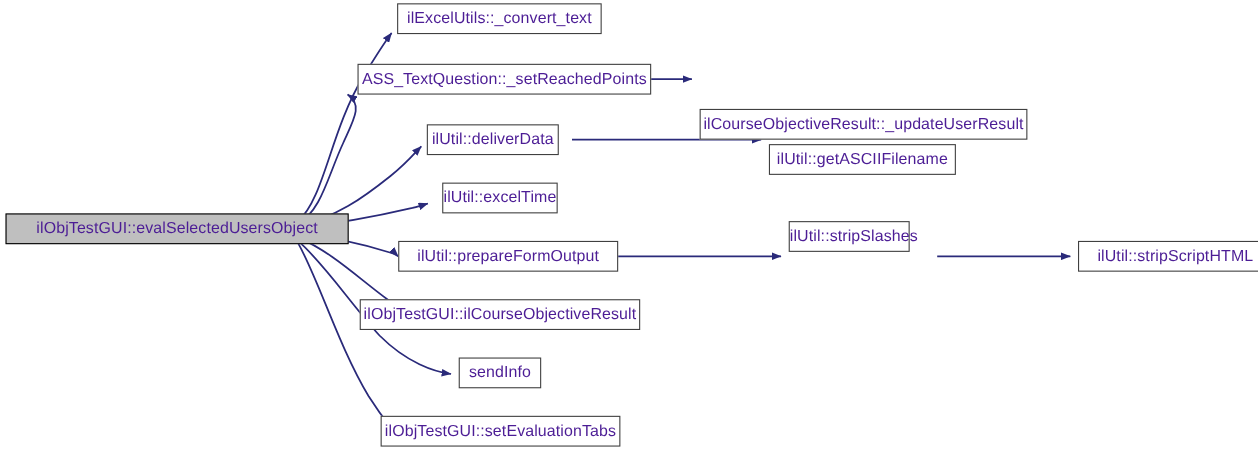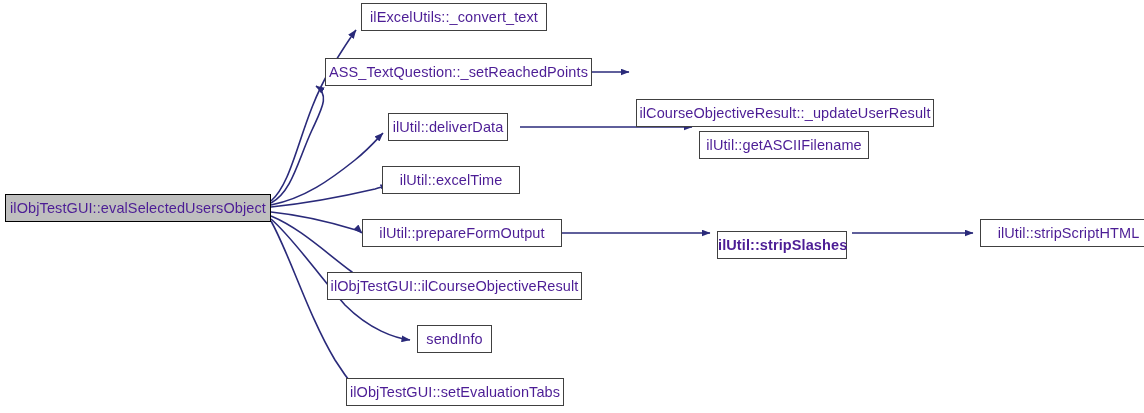--- a/index.html
+++ b/index.html
@@ -61,28 +61,28 @@
         <path d="M271,219 C295,240 318,275 345,305 C370,330 395,338 410,340" stroke="#2a2a7a" marker-end="url(#arrowhead)"></path>
         <path d="M271,221 C290,255 308,315 335,360 C347,379 355,388 358,392" stroke="#2a2a7a" marker-end="url(#arrowhead)"></path>
         <path d="M588,72 L629,72" stroke="#2a2a7a" marker-end="url(#arrowhead)"></path>
         <path d="M520,127 L692,127" stroke="#2a2a7a" marker-end="url(#arrowhead)"></path>
         <path d="M546,233 L710,233" stroke="#2a2a7a" marker-end="url(#arrowhead)"></path>
         <path d="M852,233 L973,233" stroke="#2a2a7a" marker-end="url(#arrowhead)"></path>
       </g>
   </svg>
 
   <div id="node-layer">
-      <div class="node root" style="left: 5px; top: 194px; width: 266px;">ilObjTestGUI::evalSelectedUsersObject</div>
+      <div class="node root" style="left: 5px; top: 194px; width: 312px;">ilObjTestGUI::evalSelectedUsersObject</div>
       <div class="node" style="left: 361px; top: 3px; width: 186px;">ilExcelUtils::_convert_text</div>
       <div class="node" style="left: 325px; top: 58px; width: 267px;">ASS_TextQuestion::_setReachedPoints</div>
       <div class="node" style="left: 636px; top: 58px; width: 298px; margin-top: 41px;">ilCourseObjectiveResult::_updateUserResult</div>
       <div class="node" style="left: 388px; top: 113px; width: 120px;">ilUtil::deliverData</div>
       <div class="node" style="left: 699px; top: 131px; width: 170px;">ilUtil::getASCIIFilename</div>
-      <div class="node" style="left: 382px; top: 166px; width: 138px;">ilUtil::excelTime</div>
+      <div class="node" style="left: 402px; top: 166px; width: 105px;">ilUtil::excelTime</div>
       <div class="node" style="left: 362px; top: 219px; width: 200px;">ilUtil::prepareFormOutput</div>
-      <div class="node" style="left: 717px; top: 231px; width: 130px; font-weight: bold;">ilUtil::stripSlashes</div>
+      <div class="node" style="left: 717px; top: 201px; width: 110px;">ilUtil::stripSlashes</div>
       <div class="node" style="left: 980px; top: 219px; width: 177px;">ilUtil::stripScriptHTML</div>
       <div class="node" style="left: 327px; top: 272px; width: 255px;">ilObjTestGUI::ilCourseObjectiveResult</div>
       <div class="node" style="left: 417px; top: 325px; width: 75px;">sendInfo</div>
       <div class="node" style="left: 346px; top: 378px; width: 218px;">ilObjTestGUI::setEvaluationTabs</div>
     </div>
 
 </div>
 
 </body></html>

